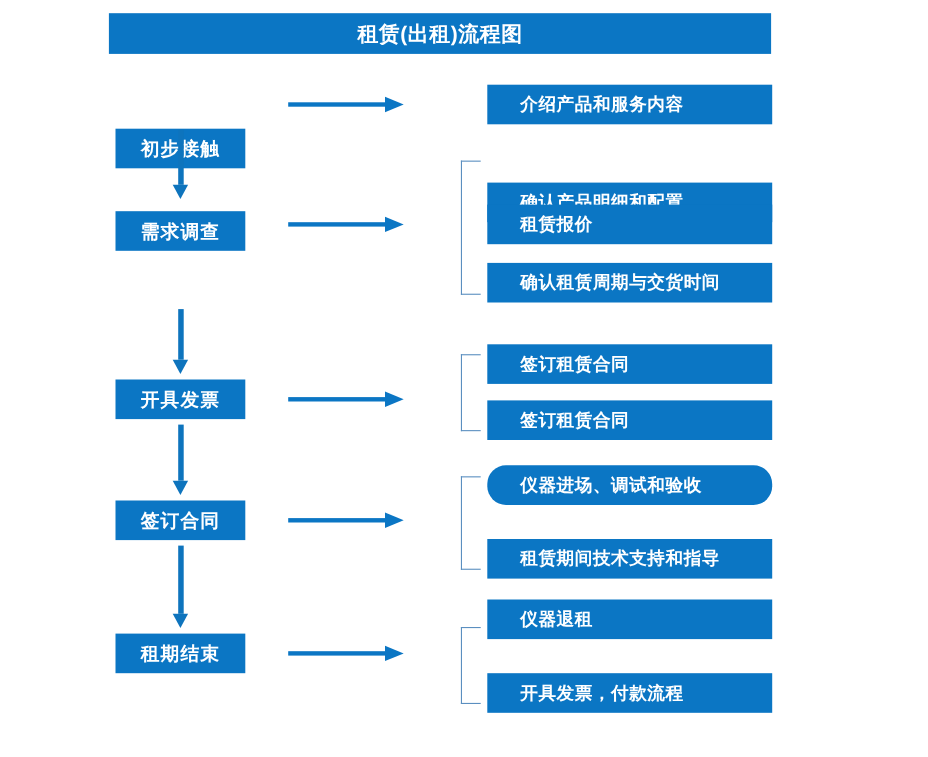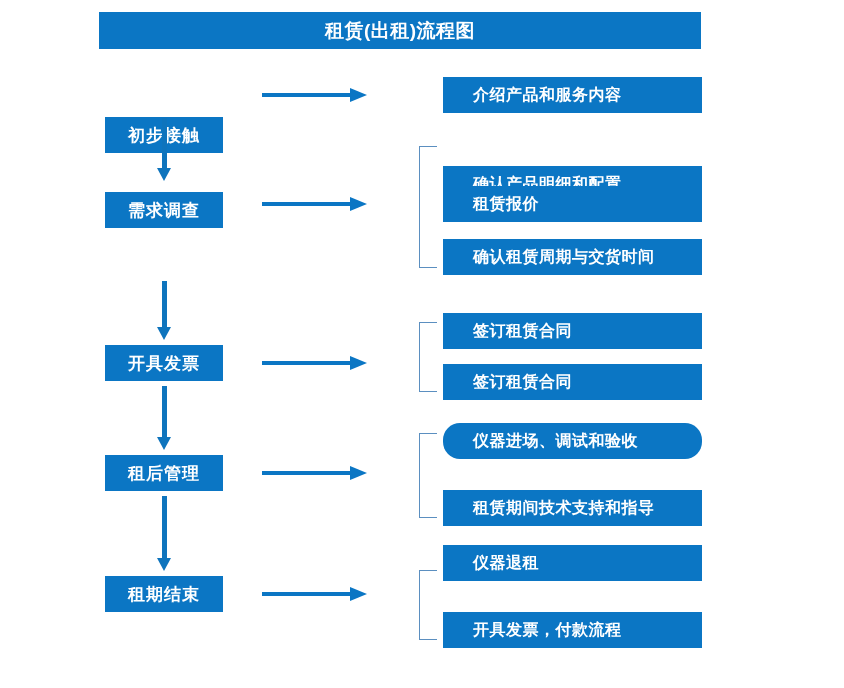--- a/index.html
+++ b/index.html
@@ -134,21 +134,21 @@
 <body>
 
 <div id="canvas">
 
   <div class="title-bar">租赁(出租)流程图</div>
 
   <div id="stages">
       <div class="stage-box" style="top: 77px; margin-top: 40px;">初步接触</div>
       <div class="stage-box" style="top: 192px;">需求调查</div>
       <div class="stage-box" style="top: 345px;">开具发票</div>
-      <div class="stage-box" style="top: 455px;">租后管理</div>
+      <div class="stage-box" style="top: 455px;">签订合同</div>
       <div class="stage-box" style="top: 576px;">租期结束</div>
     </div>
   <div id="details">
       <div class="detail-box" style="top: 77px;">介绍产品和服务内容</div>
       <div class="detail-box" style="top: 134px; margin-top: 32px;">确认产品明细和配置</div>
       <div class="detail-box" style="top: 186px;">租赁报价</div>
       <div class="detail-box" style="top: 239px;">确认租赁周期与交货时间</div>
       <div class="detail-box" style="top: 313px;">签订租赁合同</div>
       <div class="detail-box" style="top: 364px;">签订租赁合同</div>
       <div class="detail-box" style="top: 423px; border-radius: 17px;">仪器进场、调试和验收</div>

